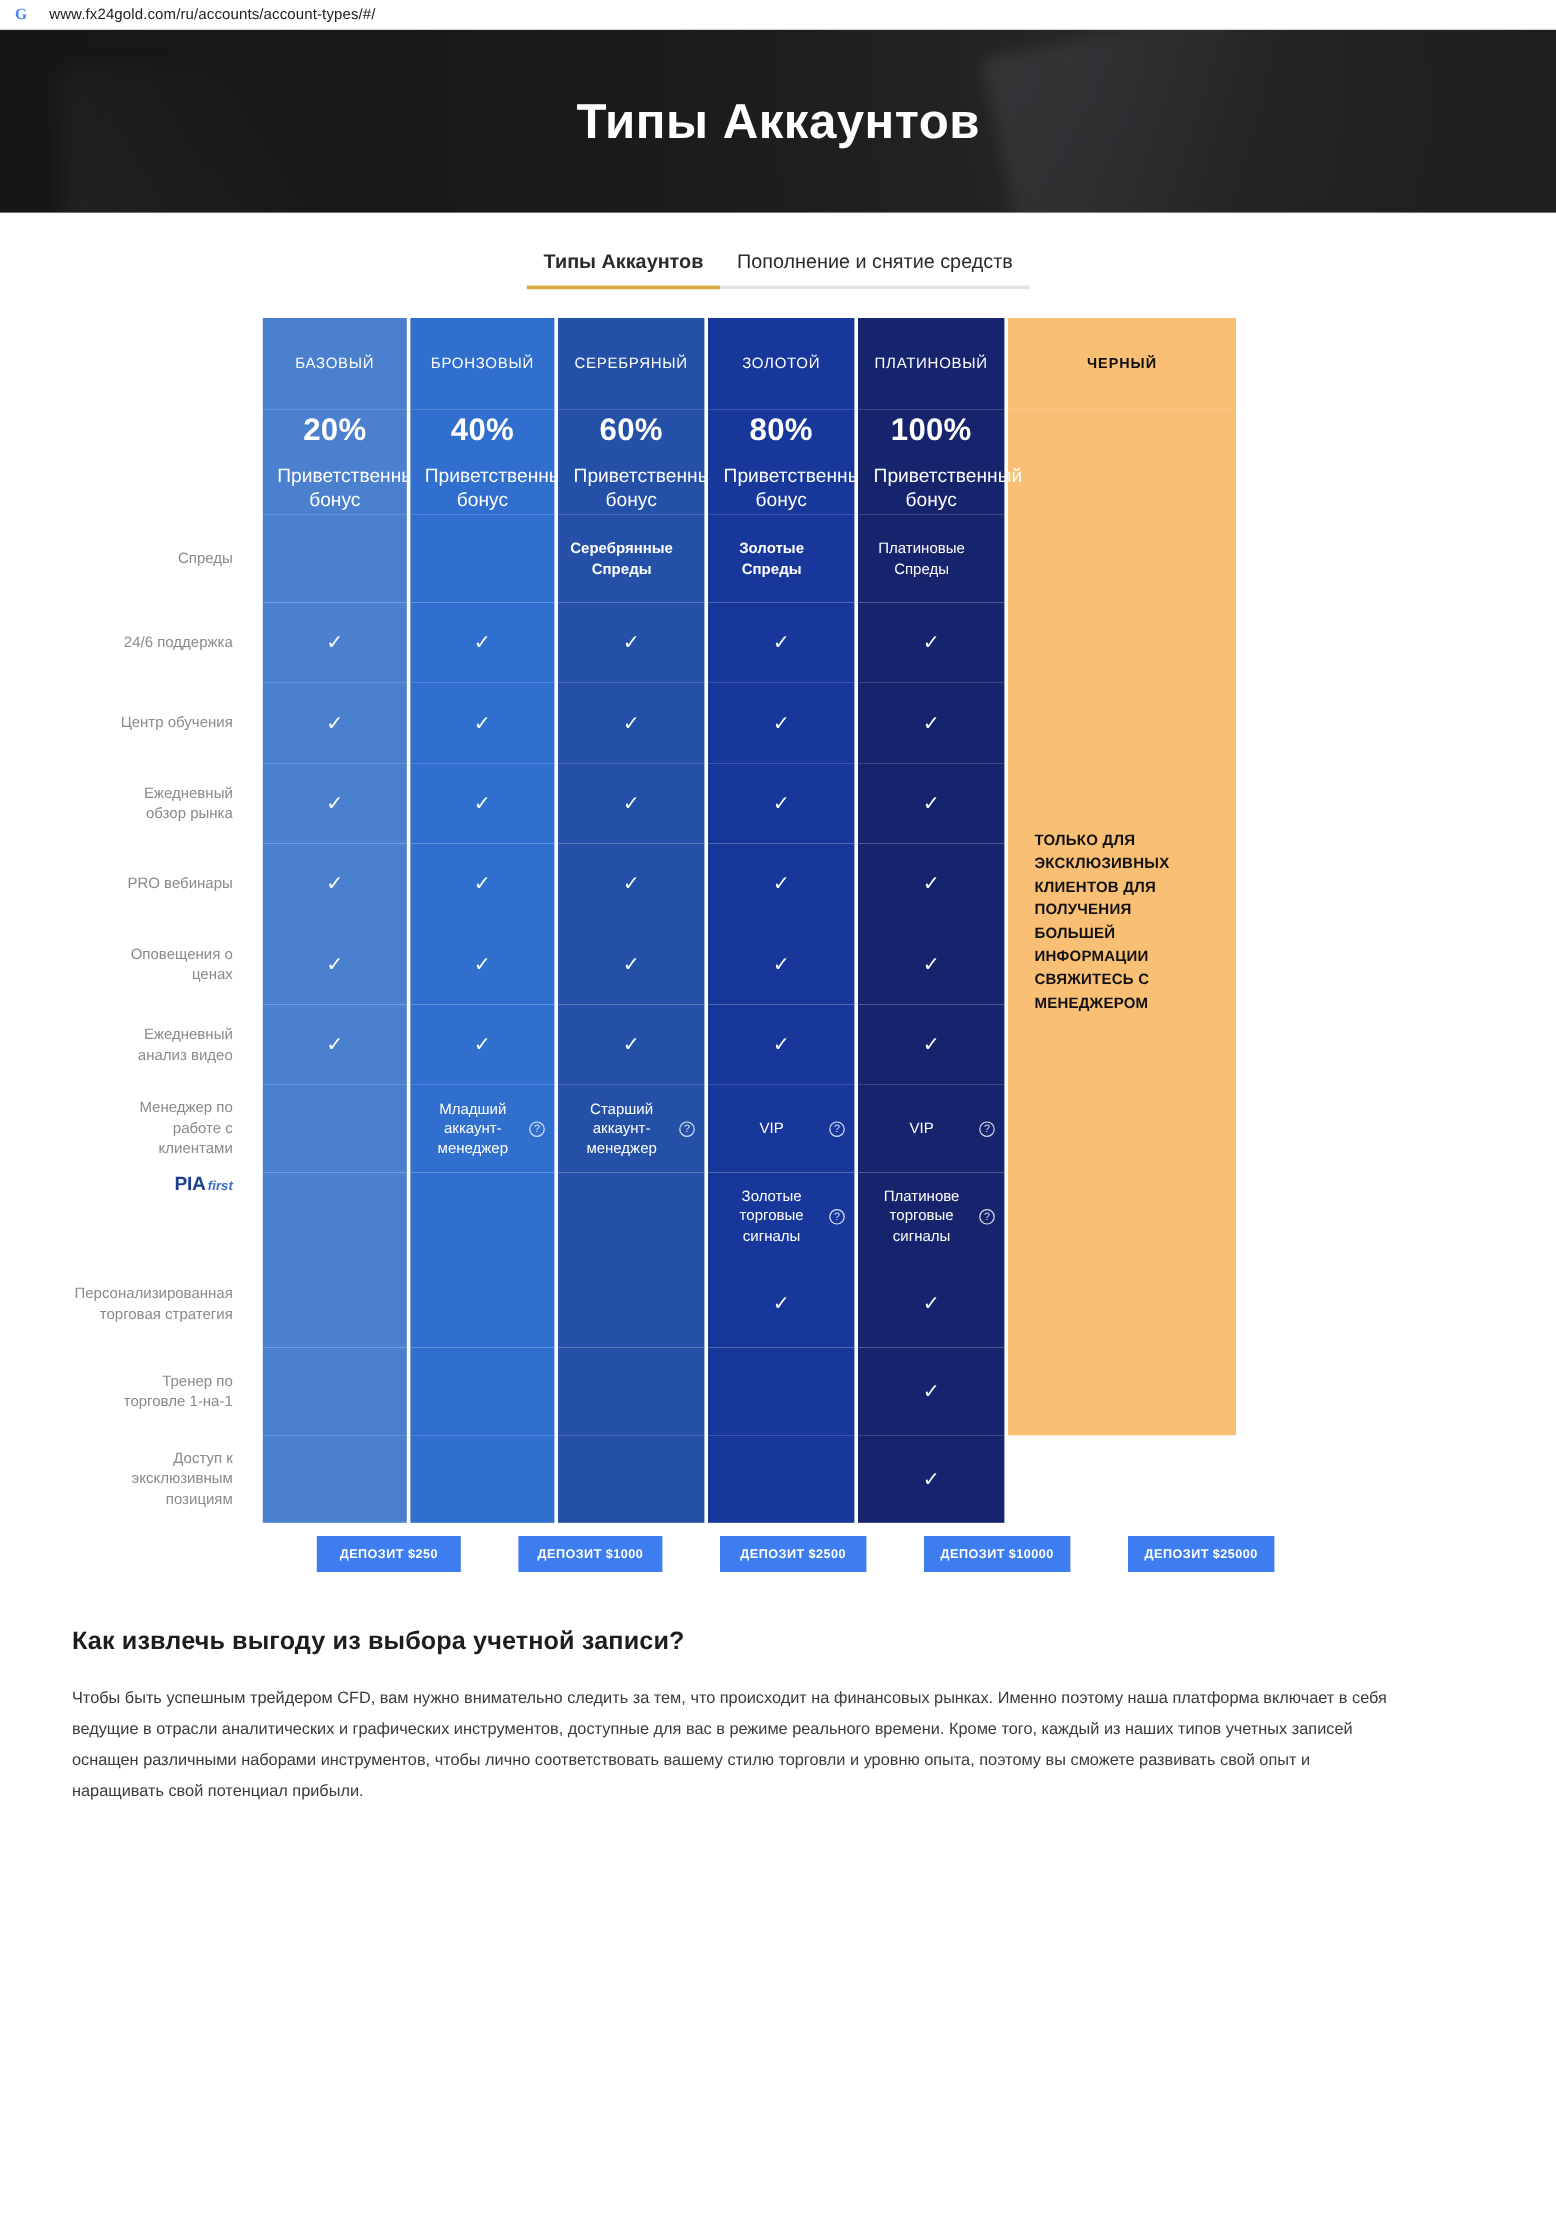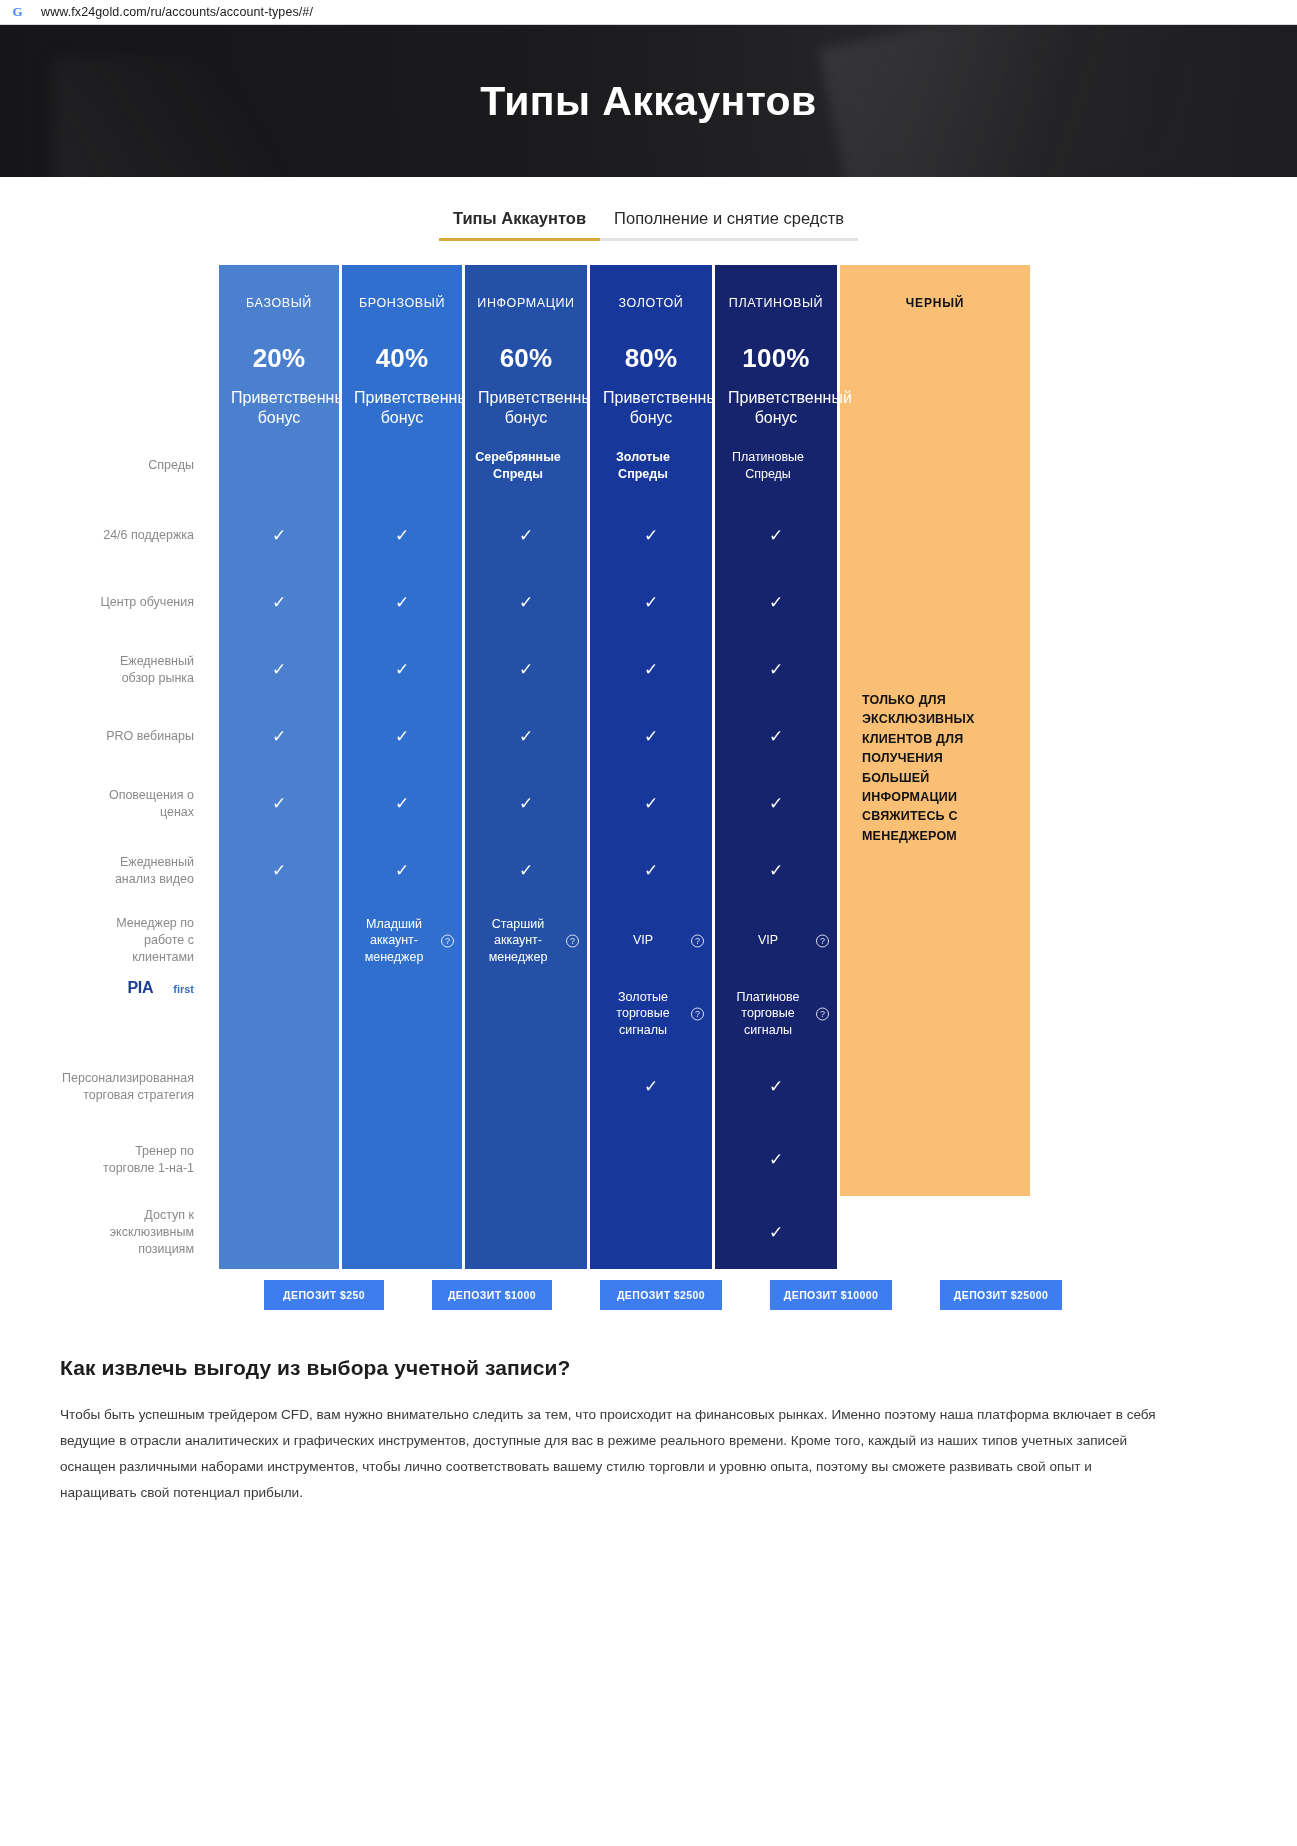--- a/index.html
+++ b/index.html
@@ -191,25 +191,25 @@
     font-weight: bold;
     line-height: 1.55;
     letter-spacing: 0.2px;
   }
 
   
   .pia-logo {
     display: flex;
     align-items: baseline;
     justify-content: flex-end;
-    gap: 20px;
+    gap: 2px;
     padding-right: 22px;
   }
   .pia-logo .pia { font-size: 16px; font-weight: bold; color: #1c3f94; letter-spacing: -0.3px; }
-  .pia-logo .first { font-size: 11px; font-weight: bold; color: #3c6fc4; }
+  .pia-logo .first { font-size: 11px; font-style: italic; font-weight: bold; color: #3c6fc4; }
 
   
   .deposits {
     display: grid;
     grid-template-columns: 120px 120px 120px 122px 122px 122px 190px;
     column-gap: 3px;
     width: 930px;
     margin-top: 11px;
     padding-left: 96px;
     gap: 48px;
@@ -266,21 +266,21 @@
       <div class="tab active">Типы Аккаунтов</div>
       <div class="tab">Пополнение и снятие средств</div>
     </div>
 </div>
 
 <div class="table-area">
   <div class="grid" id="grid">
       <div class="cell label-cell hdr"></div>
       <div class="cell hdr c-basic">БАЗОВЫЙ</div>
       <div class="cell hdr c-bronze">БРОНЗОВЫЙ</div>
-      <div class="cell hdr c-silver">ИНФОРМАЦИИ</div>
+      <div class="cell hdr c-silver">СЕРЕБРЯНЫЙ</div>
       <div class="cell hdr c-gold">ЗОЛОТОЙ</div>
       <div class="cell hdr c-plat">ПЛАТИНОВЫЙ</div>
       <div class="cell hdr c-black">ЧЕРНЫЙ</div>
       <div class="cell label-cell bonus"></div>
       <div class="cell bonus c-basic">
         <div class="pct">20%</div>
         <div class="sub">Приветственный бонус</div>
       </div>
       <div class="cell bonus c-bronze">
         <div class="pct">40%</div>

